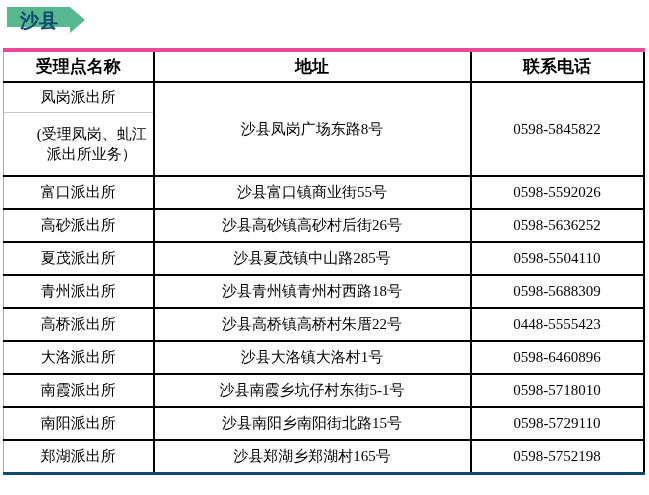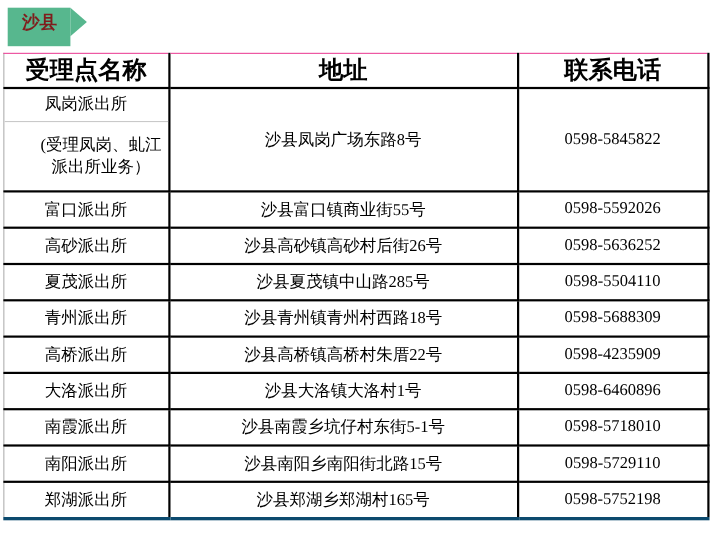--- a/index.html
+++ b/index.html
@@ -7,26 +7,26 @@
     margin: 0; padding: 0;
     width: 649px; height: 495px;
     background: #ffffff;
     font-family: "Liberation Serif", "DejaVu Serif", serif;
     position: relative;
   }
   
   .region-tag {
     position: absolute;
     left: 7px; top: 7px;
-    height: 35px;
+    height: 20px;
     background: var(--tag-color);
-    color: #7f1d1d;
+    color: #0c4a6e;
     font-family: "Liberation Sans", "DejaVu Sans", sans-serif;
     font-weight: bold;
-    font-size: 16px;
+    font-size: 19px;
     line-height: 27px;
     padding: 0 12px 0 13px;
   }
   .region-tag .arrow {
     position: absolute;
     left: 100%; top: 0;
     width: 0; height: 0;
     border-top: 13.5px solid transparent;
     border-bottom: 13.5px solid transparent;
     border-left: 15px solid var(--tag-color);
@@ -42,24 +42,24 @@
   .stations th, .stations td {
     border: 2px solid #000000;
     text-align: center;
     vertical-align: middle;
     color: #000000;
     font-size: 15px;
     padding: 0 2px;
     overflow: hidden;
   }
   .stations th {
-    font-size: 22px;
+    font-size: 17px;
     font-weight: bold;
     height: 29px;
-    border-top: 1px solid #ec4899;
+    border-top: 4px solid #ec4899;
   }
   .stations th:first-child, .stations td:first-child {
     border-left: 1px solid #b0b0b0;
   }
   .stations tbody td { height: 31px; }
   .stations tbody tr:last-child td { border-bottom: 3px solid #0c4a6e; }
   .stations tbody tr.row-tall td { height: 80px; }
   
   .cell-split {
     display: flex;
@@ -131,21 +131,21 @@
         <td>0598-5504110</td>
       </tr>
       <tr>
         <td>青州派出所</td>
         <td>沙县青州镇青州村西路18号</td>
         <td>0598-5688309</td>
       </tr>
       <tr>
         <td>高桥派出所</td>
         <td>沙县高桥镇高桥村朱厝22号</td>
-        <td>0598-4235909</td>
+        <td>0448-5555423</td>
       </tr>
       <tr>
         <td>大洛派出所</td>
         <td>沙县大洛镇大洛村1号</td>
         <td>0598-6460896</td>
       </tr>
       <tr>
         <td>南霞派出所</td>
         <td>沙县南霞乡坑仔村东街5-1号</td>
         <td>0598-5718010</td>

